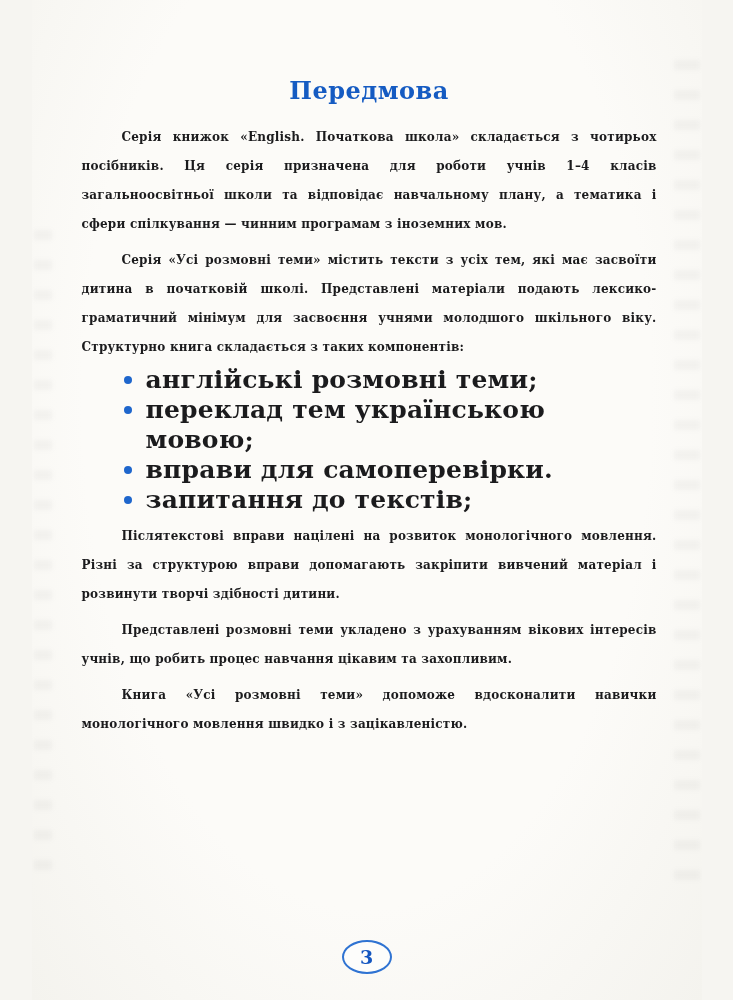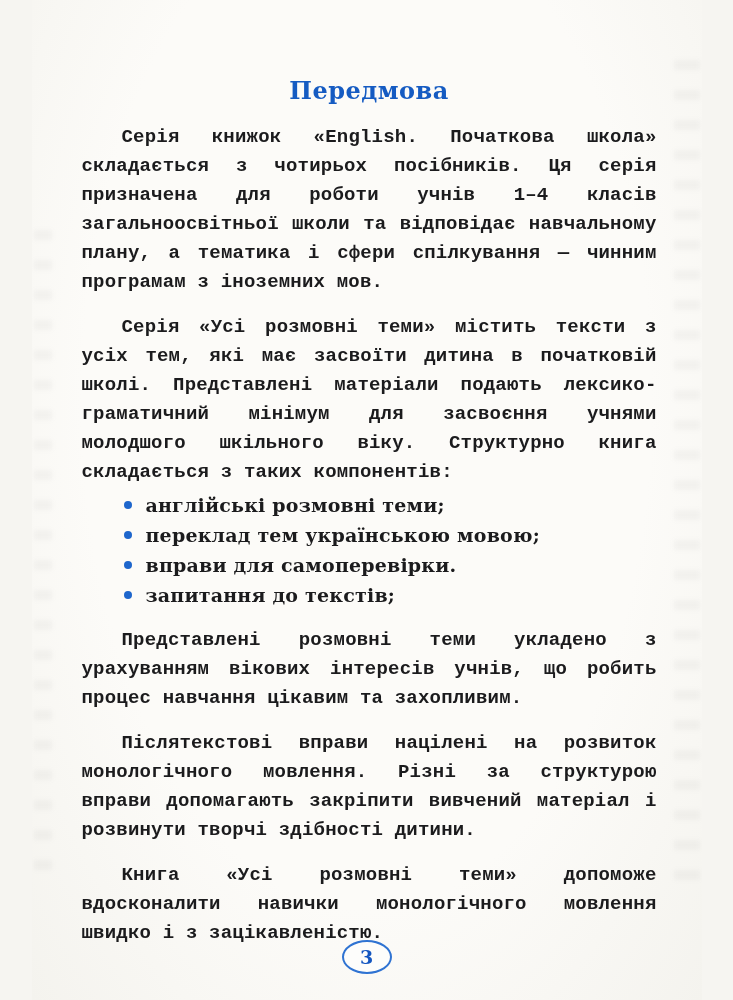--- a/index.html
+++ b/index.html
@@ -38,38 +38,37 @@
 
   h1.title {
     margin: 0 0 18px 0;
     text-align: center;
     font-size: 24px;
     font-weight: 700;
     letter-spacing: 0.5px;
     color: #155bc2;
   }
   p.para {
-    margin: 16px 0 3px 0;
+    margin: 7px 0 3px 0;
     text-indent: 40px;
     text-align: justify;
-    font-size: 19px;
+    font-size: 12px;
     font-weight: 600;
     line-height: 29px;
     letter-spacing: 0.2px;
-    font-family: Liberation Mono, monospace;
   }
   ul.bullets {
     list-style: none;
     margin: 2px 0 4px 0;
     padding: 0 0 0 42px;
   }
   ul.bullets li {
     position: relative;
     padding-left: 22px;
-    font-size: 19px;
+    font-size: 25px;
     font-weight: 600;
     line-height: 30px;
     letter-spacing: 0.2px;
   }
   ul.bullets .dot {
     position: absolute;
     left: 0;
     top: 11px;
     width: 8px;
     height: 8px;
@@ -118,23 +117,23 @@
       <span class="dot"></span>
       <span>вправи для самоперевірки.</span>
     </li>
     <li>
       <span class="dot"></span>
       <span>запитання до текстів;</span>
     </li>
   </ul>
 
 
+  <p class="para">Післятекстові вправи націлені на розвиток монологічного мовлення. Різні за структурою вправи допомагають закріпити вивчений матеріал і розвинути творчі здібності дитини.</p>
+
   <p class="para">Представлені розмовні теми укладено з урахуванням вікових інтересів учнів, що робить  процес навчання цікавим та захопливим.</p>
-
-  <p class="para">Післятекстові вправи націлені на розвиток монологічного мовлення. Різні за структурою вправи допомагають закріпити вивчений матеріал і розвинути творчі здібності дитини.</p>
 
   <p class="para">Книга «Усі розмовні теми» допоможе вдосконалити навички монологічного мовлення швидко і з зацікавленістю.</p>
 
   <div class="page-number">
     <span>3</span>
   </div>
 
 </div>
 
 </body></html>

